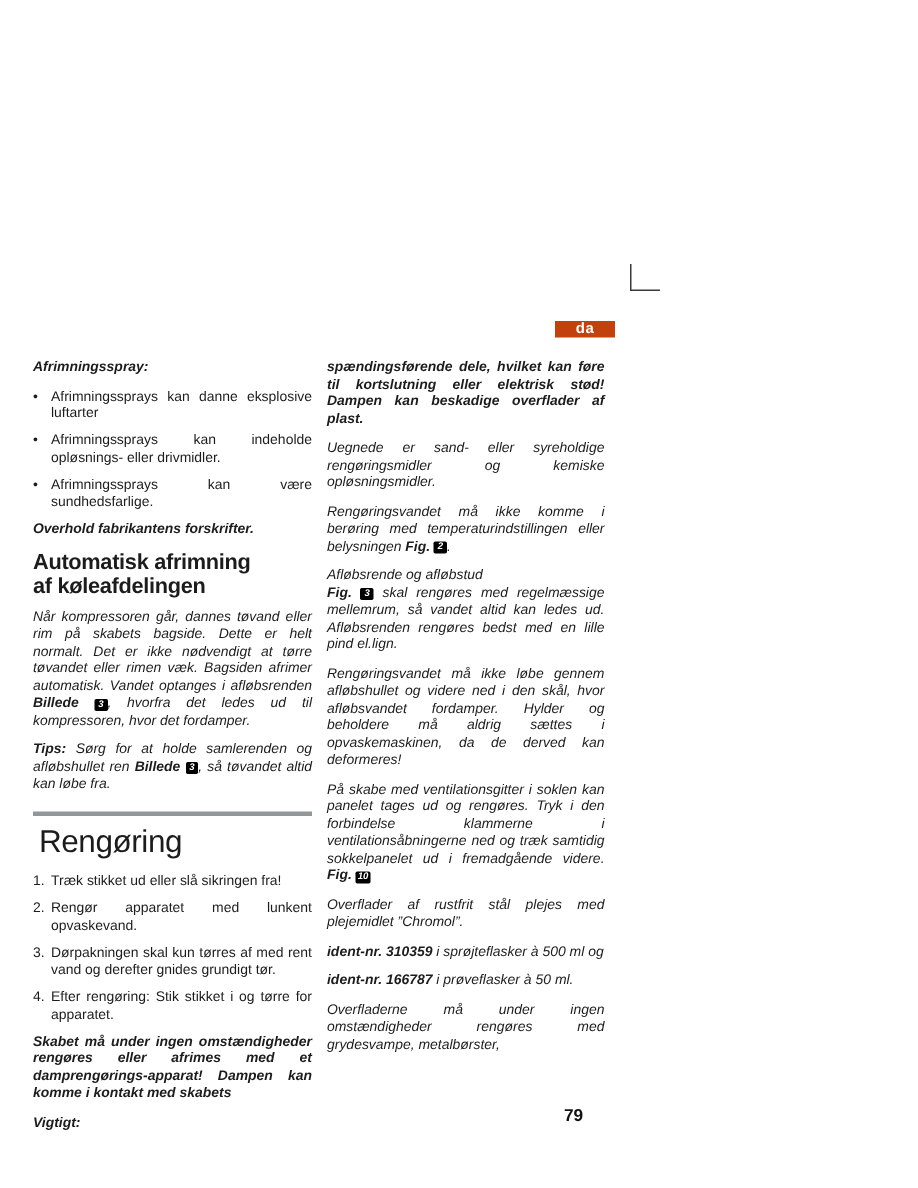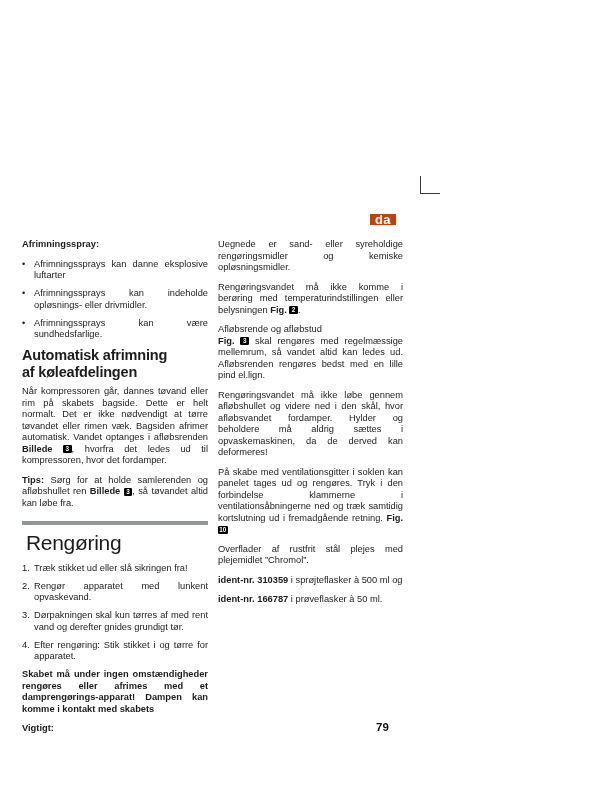--- a/index.html
+++ b/index.html
@@ -7,43 +7,43 @@
     width:612px;height:792px;background:#ffffff;position:relative;overflow:hidden;
     font-family:"Liberation Sans", sans-serif;color:#1c1c1c;
     -webkit-font-smoothing:antialiased;
   }
   .page{position:absolute;inset:0;background:#fff;}
   .crop-mark{
     position:absolute;left:420px;top:176px;width:19px;height:17px;
     border-left:1.2px solid #3a3a3a;border-bottom:1.2px solid #3a3a3a;
   }
   .da-tag{
-    position:absolute;left:370px;top:214px;width:26px;height:11px;
-    background:#c2410c;color:#fff;font-size:13px;font-weight:bold;
+    position:absolute;left:370px;top:214px;width:40px;height:11px;
+    background:#c2410c;color:#fff;font-size:10px;font-weight:bold;
     display:flex;align-items:center;justify-content:center;letter-spacing:.3px;
   }
   .col{position:absolute;top:239px;}
   .col-left{left:22px;width:186px;}
   .col-right{left:218px;width:185px;}
-  .para{font-size:9.3px;line-height:11.5px;text-align:justify;margin:0 0 8px 0;}
+  .para{font-size:9.3px;line-height:11.5px;text-align:justify;margin:0 0 8px 0;font-style:italic;}
   .para.tight{margin-bottom:0;}
   .b{font-weight:bold;}
   .figbox{
     display:inline-block;background:#000;color:#fff;
     font-size:6.4px;font-weight:bold;line-height:8.2px;min-width:6px;
     padding:0 1.3px;text-align:center;border-radius:1.2px;vertical-align:0.5px;
   }
   .h1{font-size:21px;font-weight:normal;line-height:23px;letter-spacing:-0.3px;margin:0 0 9px 4px;}
   .h2{font-size:14.5px;font-weight:bold;line-height:16.5px;letter-spacing:-0.2px;margin:0 0 6px 0;}
   .divider{height:3.5px;background:#919799;margin:12px 0 6px 0;}
   .list{margin:0 0 5px 0;}
   .li{display:flex;font-size:9.3px;line-height:11.5px;margin:0 0 6.5px 0;}
   .li .marker{flex:0 0 12px;}
   .li .litext{flex:1;text-align:justify;}
-  .page-number{position:absolute;left:376px;top:721px;font-size:11.5px;font-weight:bold;color:#111;}
+  .page-number{position:absolute;left:376px;top:738px;font-size:11.5px;font-weight:bold;color:#111;}
 </style>
 </head>
 <body>
 
 <div class="page">
   <div class="crop-mark"></div>
   <div class="da-tag">da</div>
   <div class="col col-left">
       <p class="para"><span class="b">Afrimningsspray:</span></p>
       <div class="list">
@@ -53,20 +53,21 @@
         </div>
         <div class="li">
           <span class="marker">•</span>
           <span class="litext">Afrimningssprays kan indeholde opløsnings- eller drivmidler.</span>
         </div>
         <div class="li">
           <span class="marker">•</span>
           <span class="litext">Afrimningssprays kan være sundhedsfarlige.</span>
         </div>
       </div>
+      <p class="para"><span class="b">Overhold fabrikantens forskrifter.</span></p>
       <div class="h2">Automatisk afrimning<br>af køleafdelingen</div>
       <p class="para"><span>Når kompressoren går, dannes tøvand eller rim på skabets bagside. Dette er helt normalt. Det er ikke nødvendigt at tørre tøvandet eller rimen væk. Bagsiden afrimer automatisk. Vandet optanges i afløbsrenden </span><span class="b">Billede</span><span> </span><span class="figbox">3</span><span>, hvorfra det ledes ud til kompressoren, hvor det fordamper.</span></p>
       <p class="para"><span class="b">Tips:</span><span> Sørg for at holde samlerenden og afløbshullet ren </span><span class="b">Billede</span><span> </span><span class="figbox">3</span><span>, så tøvandet altid kan løbe fra.</span></p>
       <div class="divider"></div>
       <div class="h1">Rengøring</div>
       <div class="list">
         <div class="li">
           <span class="marker">1.</span>
           <span class="litext">Træk stikket ud eller slå sikringen fra!</span>
         </div>
@@ -80,24 +81,26 @@
         </div>
         <div class="li">
           <span class="marker">4.</span>
           <span class="litext">Efter rengøring: Stik stikket i og tørre for apparatet.</span>
         </div>
       </div>
       <p class="para"><span class="b">Skabet må under ingen omstændigheder rengøres eller afrimes med et damprengørings-apparat! Dampen kan komme i kontakt med skabets</span></p>
       <p class="para tight"><span class="b">Vigtigt:</span></p>
     </div>
   <div class="col col-right">
+      <p class="para"><span class="b">spændingsførende dele, hvilket kan føre til kortslutning eller elektrisk stød! Dampen kan beskadige overflader af plast.</span></p>
       <p class="para"><span>Uegnede er sand- eller syreholdige rengøringsmidler og kemiske opløsningsmidler.</span></p>
       <p class="para"><span>Rengøringsvandet må ikke komme i berøring med temperaturindstillingen eller belysningen </span><span class="b">Fig.</span><span> </span><span class="figbox">2</span><span>.</span></p>
       <p class="para tight"><span>Afløbsrende og afløbstud</span></p>
       <p class="para"><span class="b">Fig.</span><span> </span><span class="figbox">3</span><span> skal rengøres med regelmæssige mellemrum, så vandet altid kan ledes ud. Afløbsrenden rengøres bedst med en lille pind el.lign.</span></p>
       <p class="para"><span>Rengøringsvandet må ikke løbe gennem afløbshullet og videre ned i den skål, hvor afløbsvandet fordamper. Hylder og beholdere må aldrig sættes i opvaskemaskinen, da de derved kan deformeres!</span></p>
-      <p class="para"><span>På skabe med ventilationsgitter i soklen kan panelet tages ud og rengøres. Tryk i den forbindelse klammerne i ventilationsåbningerne ned og træk samtidig kortslutning ud i fremadgående retning. </span><span class="b">Fig.</span><span> </span><span class="figbox">10</span></p>
+      <p class="para"><span>På skabe med ventilationsgitter i soklen kan panelet tages ud og rengøres. Tryk i den forbindelse klammerne i ventilationsåbningerne ned og træk samtidig sokkelpanelet ud i fremadgående videre. </span><span class="b">Fig.</span><span> </span><span class="figbox">10</span></p>
       <p class="para"><span>Overflader af rustfrit stål plejes med plejemidlet ”Chromol”.</span></p>
       <p class="para"><span class="b">ident-nr. 310359</span><span> i sprøjteflasker à 500 ml og</span></p>
       <p class="para"><span class="b">ident-nr. 166787</span><span> i prøveflasker à 50 ml.</span></p>
+      <p class="para"><span>Overfladerne må under ingen omstændigheder rengøres med grydesvampe,  metalbørster,</span></p>
     </div>
   <div class="page-number">79</div>
 </div>
 
 </body></html>

